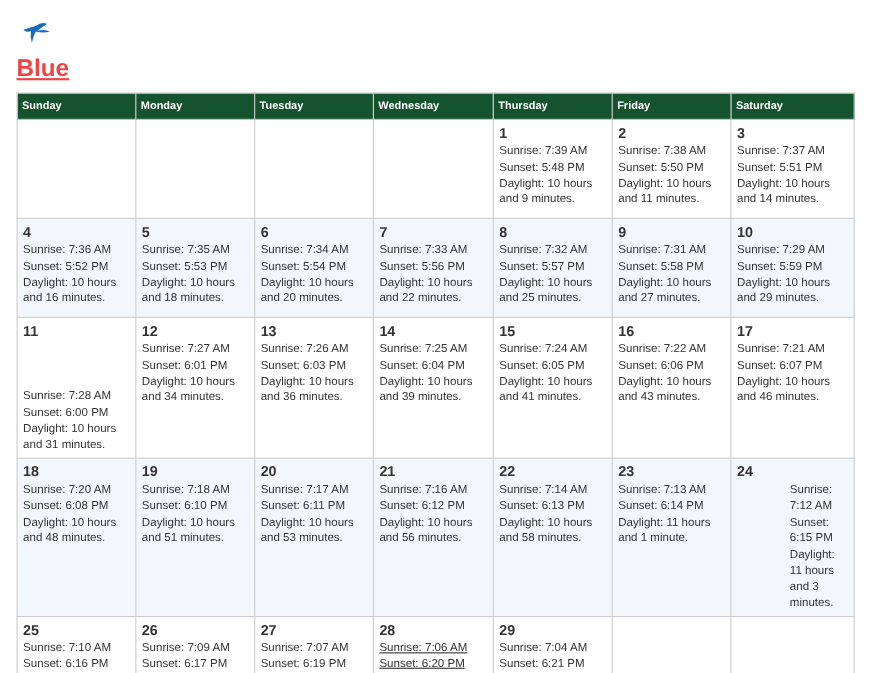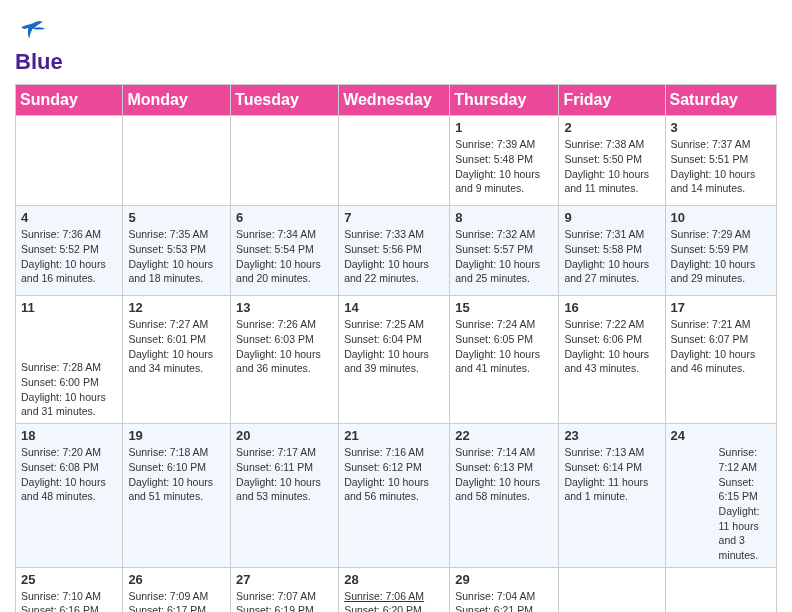--- a/index.html
+++ b/index.html
@@ -46,25 +46,25 @@
       font-size: 15px;
       font-weight: normal;
       color: #333;
     }
     table {
       width: 100%;
       border-collapse: collapse;
       font-size: 11px;
     }
     thead tr th {
-      background-color: #ec4899;
+      background-color: #14532d;
       color: #fff;
       padding: 6px 4px;
       text-align: left;
-      font-size: 16px;
+      font-size: 10px;
       font-weight: bold;
       border: 1px solid #ccc;
     }
     tbody tr td {
       border: 1px solid #ccc;
       padding: 4px 5px;
       vertical-align: top;
       height: 90px;
       width: 113px;
       color: #333;
@@ -98,21 +98,21 @@
 
 <div class="header">
   <div class="logo">
     <div>
       <div class="logo-text">
         <svg class="logo-bird" viewBox="0 0 35 35">
           <path d="M18 10 Q25 5 30 8 Q24 12 20 15 Q28 13 33 16 Q26 18 18 16 Q15 22 14 28 Q12 22 13 15 Q8 18 5 14 Q10 12 18 10Z" fill="#1a6bbf"></path>
         </svg>
       </div>
       <div class="logo-text">
-        <span style="color:#4c1d95; font-size:22px;">Blue</span>
+        <span style="color:#ef4444; font-size:22px;text-decoration:underline;">Blue</span>
       </div>
     </div>
   </div>
   <div class="title-block">
     <h1></h1>
     <h2></h2>
   </div>
 </div>
 
 <table>

